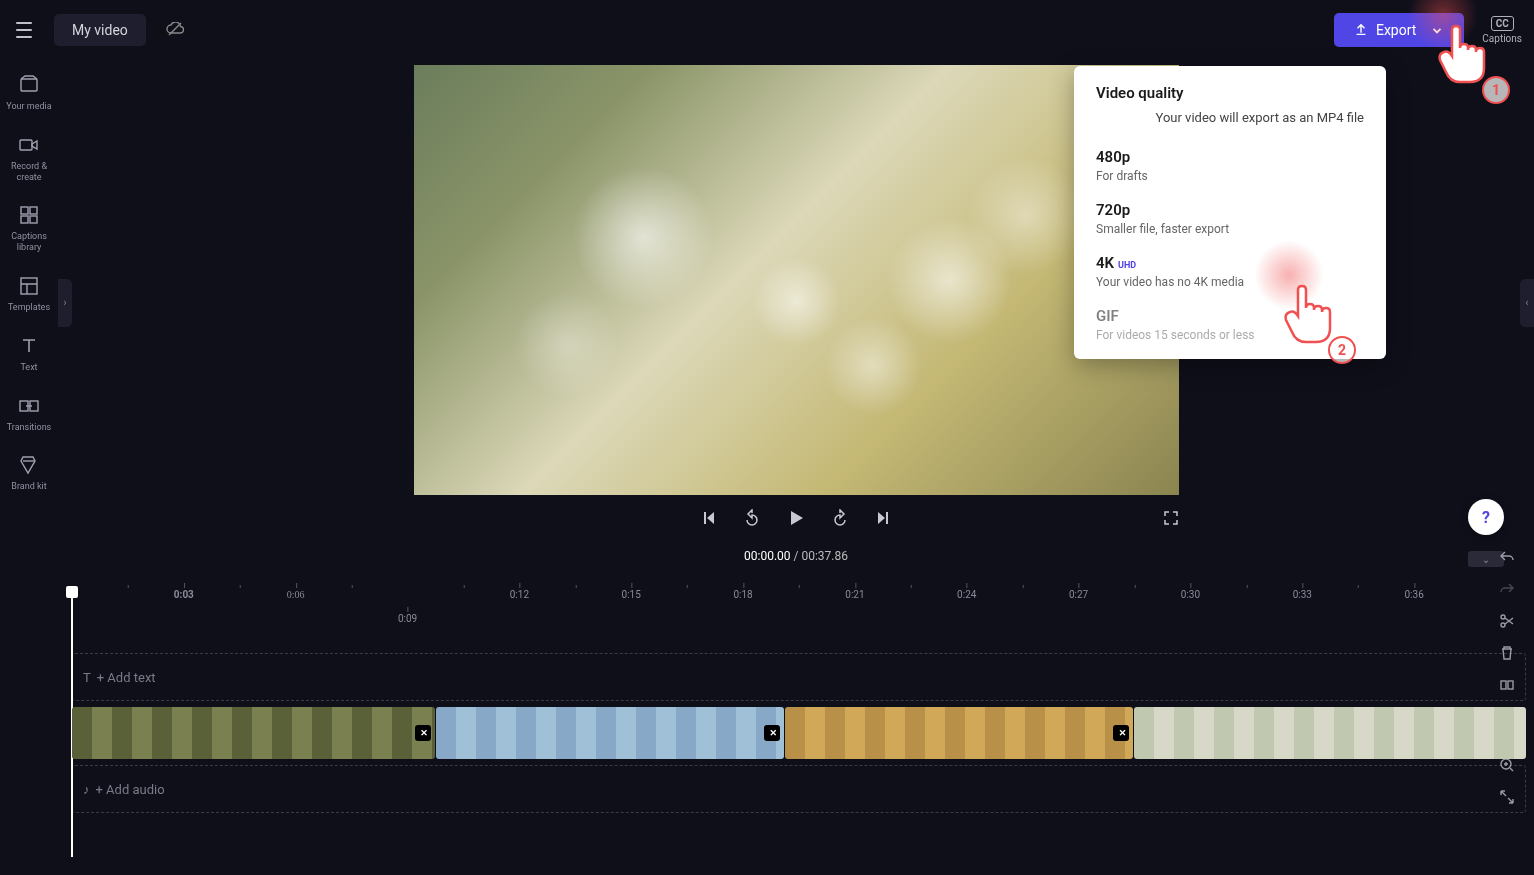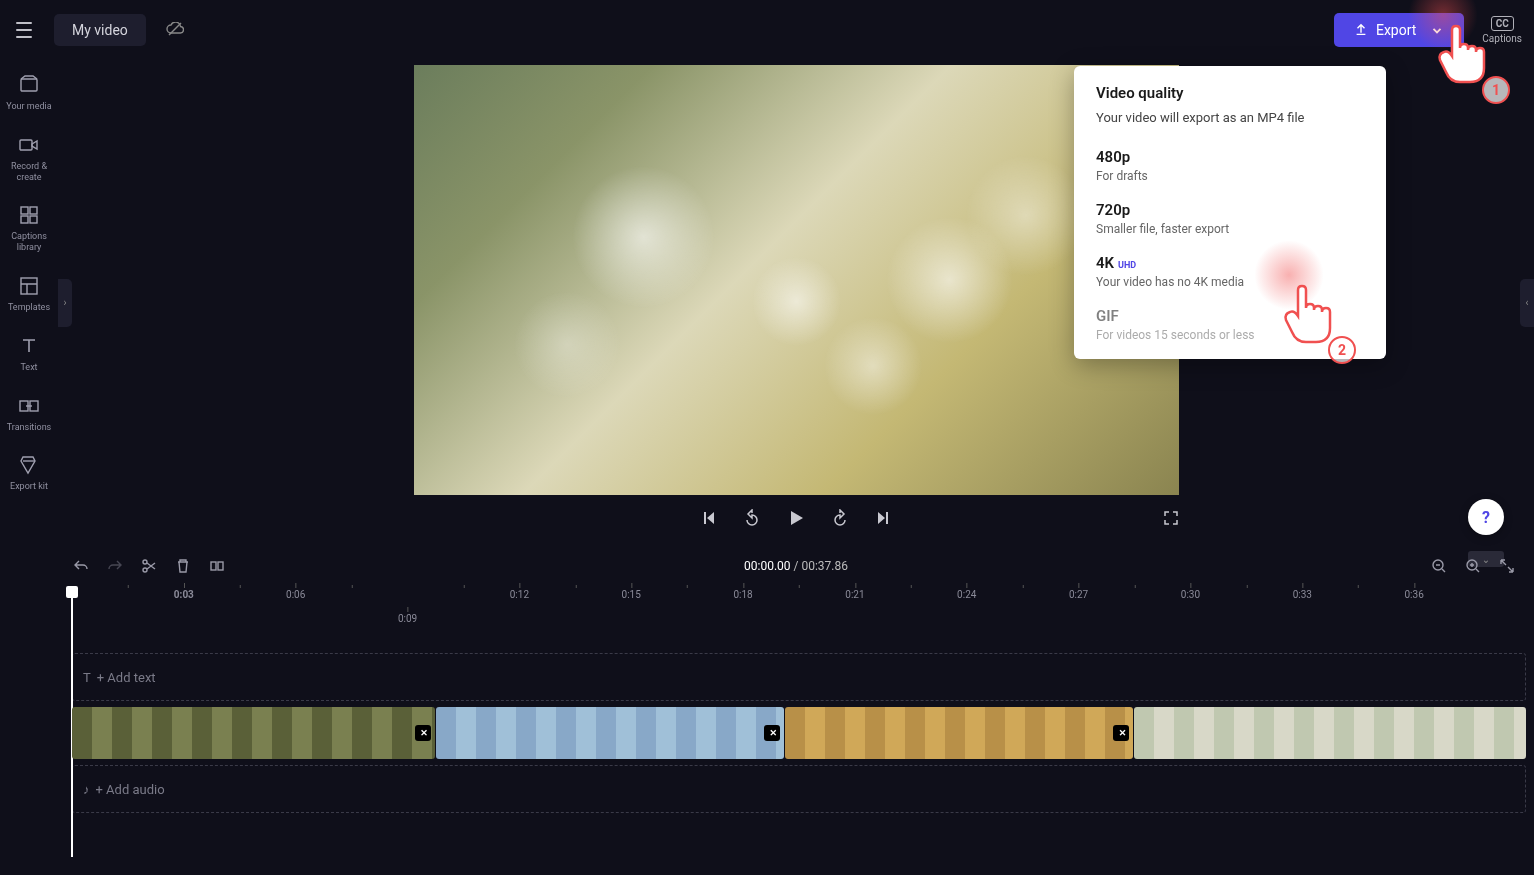--- a/index.html
+++ b/index.html
@@ -34,31 +34,31 @@
 .player-controls .pc-btn { color: #c8c8d0; cursor: pointer; display: flex; }
 .player-controls .fullscreen { position: absolute; right: 0; top: 50%; transform: translateY(-50%); }
 
 
 .help-btn { position: absolute; right: 30px; bottom: 10px; width: 36px; height: 36px; background: #fff; border-radius: 50%; display: flex; align-items: center; justify-content: center; color: #5046e5; font-weight: bold; cursor: pointer; box-shadow: 0 2px 8px rgba(0,0,0,0.3); }
 .help-chevron { position: absolute; right: 30px; bottom: -22px; width: 36px; height: 16px; background: #2a2a38; border-radius: 3px; display: flex; align-items: center; justify-content: center; color: #888; cursor: pointer; font-size: 10px; }
 
 
 .export-menu { position: absolute; top: 66px; right: 148px; width: 312px; background: #fff; border-radius: 6px; box-shadow: 0 6px 24px rgba(0,0,0,0.3); padding: 18px 0 8px; z-index: 50; color: #222; }
 .export-menu h3 { font-size: 15px; font-weight: 600; padding: 0 22px; color: #1a1a1a; }
-.export-menu .sub { font-size: 13px; color: #444; padding: 8px 22px 14px; }
+.export-menu .sub { font-size: 13px; color: #444; padding: 8px 22px 14px; text-align: right; }
 .export-menu .opt { padding: 9px 22px; cursor: pointer; }
 .export-menu .opt.highlighted { background: #efeff4; }
 .export-menu .opt.disabled { opacity: 0.55; cursor: default; }
 .export-menu .opt .label { font-size: 15px; font-weight: 600; color: #1a1a1a; display: flex; align-items: baseline; gap: 4px; }
 .export-menu .opt .badge { font-size: 9px; font-weight: 700; color: #5046e5; vertical-align: super; }
 .export-menu .opt .desc { font-size: 12px; color: #666; margin-top: 3px; }
 
 
 .timeline-area { position: absolute; left: 58px; right: 0; bottom: 0; height: 330px; padding: 4px 8px 8px 14px; }
-.tl-tools { height: 34px; display: flex; align-items: center; gap: 16px; padding-right: 10px; }
+.tl-tools { height: 34px; display: flex; align-items: flex-end; gap: 16px; padding-right: 10px; flex-direction: column; }
 .tl-tools .tool { color: #9a9aa8; cursor: pointer; display: flex; width: 18px; height: 18px; align-items: center; justify-content: center; }
 .tl-tools .spacer { flex: 1; }
 .time-display { font-size: 12px; color: #bbb; position: absolute; left: 50%; transform: translateX(-50%); }
 .time-display .cur { color: #fff; }
 
 .ruler { position: relative; height: 24px; margin-top: 6px; }
 .ruler .playhead { position: absolute; left: 0; top: -3px; width: 12px; height: 12px; background: #fff; border-radius: 2px; transform: translateX(-50%); }
 .ruler .playline { position: absolute; left: 0; top: 8px; width: 2px; height: 260px; background: #fff; transform: translateX(-50%); }
 .ruler .tick { position: absolute; top: 0; font-size: 10px; color: #8a8a98; transform: translateX(-50%); }
 .ruler .tick::before { content: ""; position: absolute; left: 50%; top: -6px; width: 1px; height: 5px; background: #555; }
@@ -172,21 +172,21 @@
       </div>
       <span>Transitions</span>
     </div>
     <div class="side-item">
       <div class="icon">
         <svg width="22" height="22" viewBox="0 0 22 22" fill="none" stroke="currentColor" stroke-width="1.4">
           <path d="M5 3h10l2 4-7 12L3 7z"></path>
           <path d="M5 7h12"></path>
         </svg>
       </div>
-      <span>Export kit</span>
+      <span>Brand kit</span>
     </div>
   </div>
 
 <div class="main">
   <div class="side-toggle-left">›</div>
   <div class="side-toggle-right">‹</div>
   <div class="preview"></div>
   <div class="player-controls">
     <div class="pc-btn">
         <svg width="16" height="16" viewBox="0 0 16 16" fill="currentColor">
@@ -303,21 +303,21 @@
         <svg width="16" height="16" viewBox="0 0 16 16" fill="none" stroke="currentColor" stroke-width="1.4">
           <path d="M2 2l5 5M2 2v4M2 2h4M14 14l-5-5M14 14v-4M14 14h-4"></path>
         </svg>
       </div>
   </div>
   <div class="ruler" id="ruler">
     <div class="playhead"></div>
     <div class="playline"></div>
   <div class="tick" style="left: 7.69231%; font-weight: bold;">0:03</div>
       <div class="tick minor" style="left: 3.84615%;">&nbsp;</div>
-      <div class="tick" style="left: 15.3846%;">0:06</div>
+      <div class="tick" style="left: 15.3846%; font-family: Liberation Serif, serif;">0:06</div>
       <div class="tick minor" style="left: 11.5385%;">&nbsp;</div>
       <div class="tick" style="left: 23.0769%; margin-top: 24px;">0:09</div>
       <div class="tick minor" style="left: 19.2308%;">&nbsp;</div>
       <div class="tick" style="left: 30.7692%;">0:12</div>
       <div class="tick minor" style="left: 26.9231%;">&nbsp;</div>
       <div class="tick" style="left: 38.4615%;">0:15</div>
       <div class="tick minor" style="left: 34.6154%;">&nbsp;</div>
       <div class="tick" style="left: 46.1538%;">0:18</div>
       <div class="tick minor" style="left: 42.3077%;">&nbsp;</div>
       <div class="tick" style="left: 53.8462%;">0:21</div>

